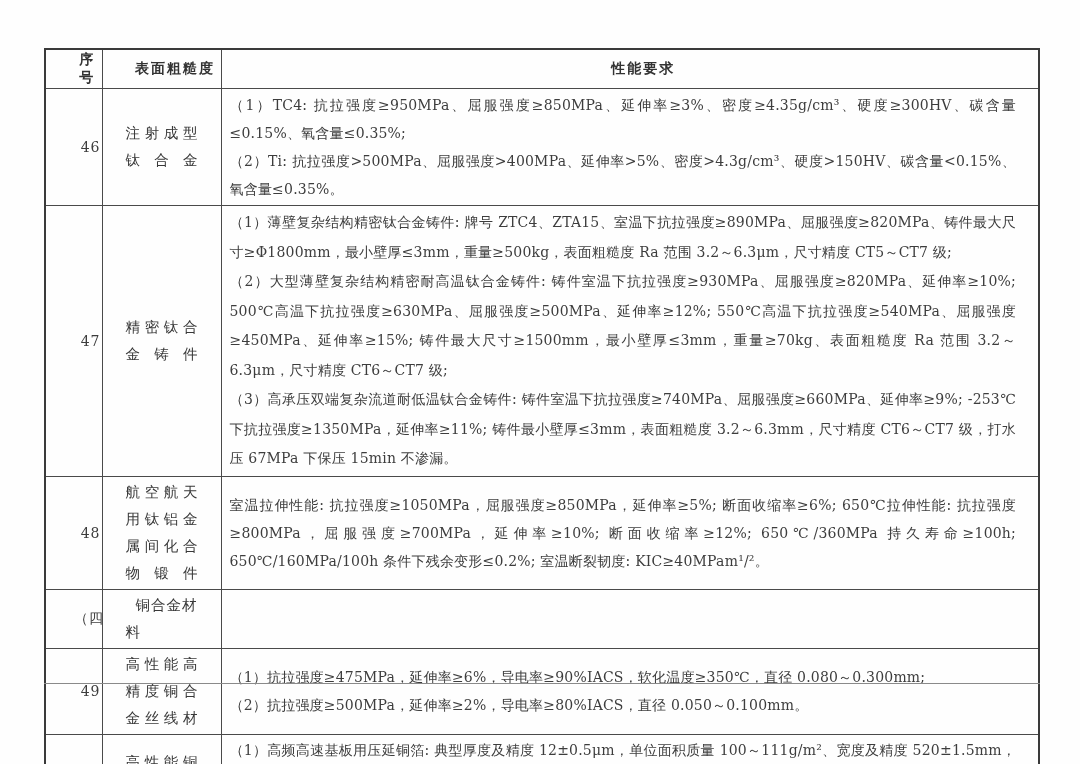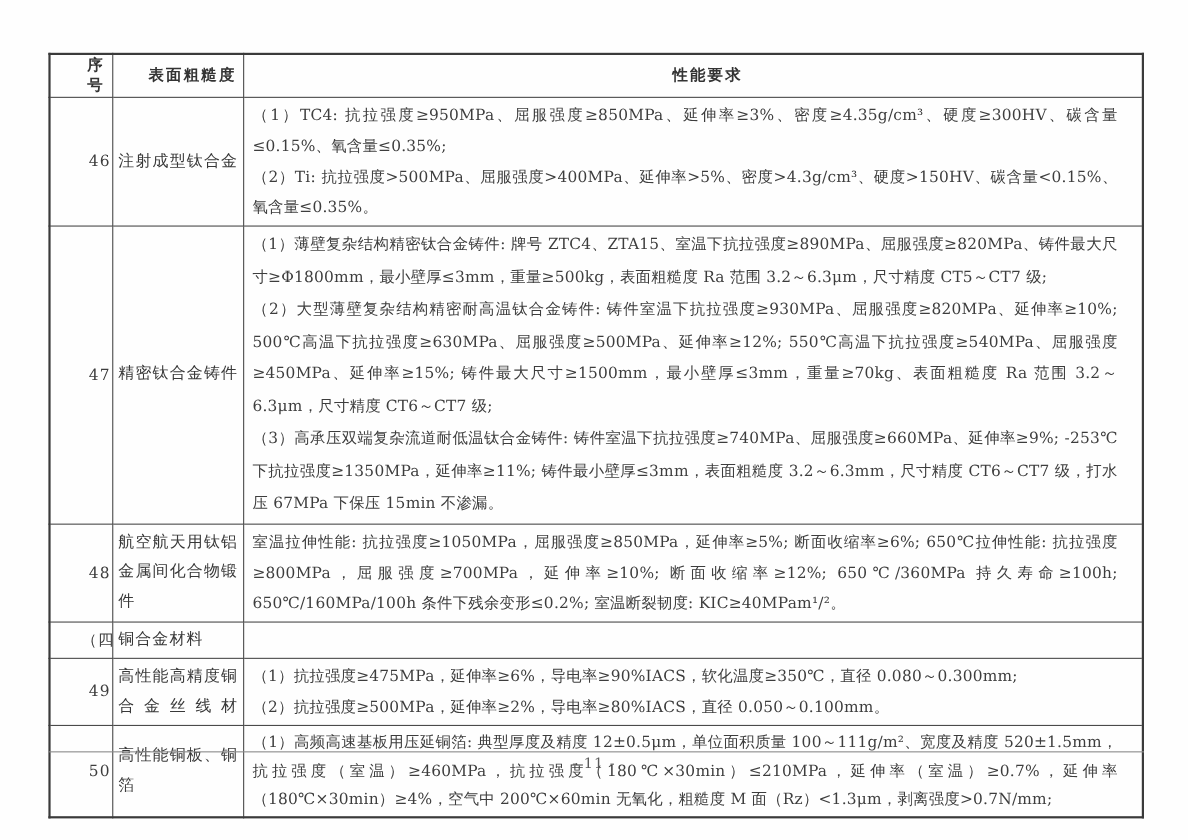--- a/index.html
+++ b/index.html
@@ -40,28 +40,28 @@
     letter-spacing: 2px;
     color: #333;
   }
   td.no {
     text-align: right;
     font-size: 14px;
     letter-spacing: 1px;
   }
   td.name {
     font-size: 14.5px;
-    padding: 2px 5px;
+    padding: 2px 23px;
     text-align: justify;
     text-align-last: justify;
     line-height: 27px;
     color: #383838;
   }
   td.name.plain {
-    text-align: left;
+    text-align: right;
     text-align-last: left;
     letter-spacing: 1px;
   }
   td.perf {
     font-size: 14px;
     padding: 2px 22px 2px 8px;
     line-height: 28px;
   }
   tr.r47 td.perf { line-height: 29.5px; }
   tr.r50 td.perf { line-height: 26px; }
@@ -145,15 +145,14 @@
         <td class="no">50</td>
         <td class="name">高性能铜板、铜箔</td>
         <td class="perf">
           <div class="perf-line">（1）高频高速基板用压延铜箔: 典型厚度及精度 12±0.5μm，单位面积质量 100～111g/m²、宽度及精度 520±1.5mm，抗拉强度（室温）≥460MPa，抗拉强度（180℃×30min）≤210MPa，延伸率（室温）≥0.7%，延伸率（180℃×30min）≥4%，空气中 200℃×60min 无氧化，粗糙度 M 面（Rz）&lt;1.3μm，剥离强度&gt;0.7N/mm;</div>
         </td>
       </tr>
     </tbody>
   </table>
 
   <div class="footer-rule"></div>
-  <div class="page-number">- 11 -</div>
 
 </div>
 
 </body></html>

